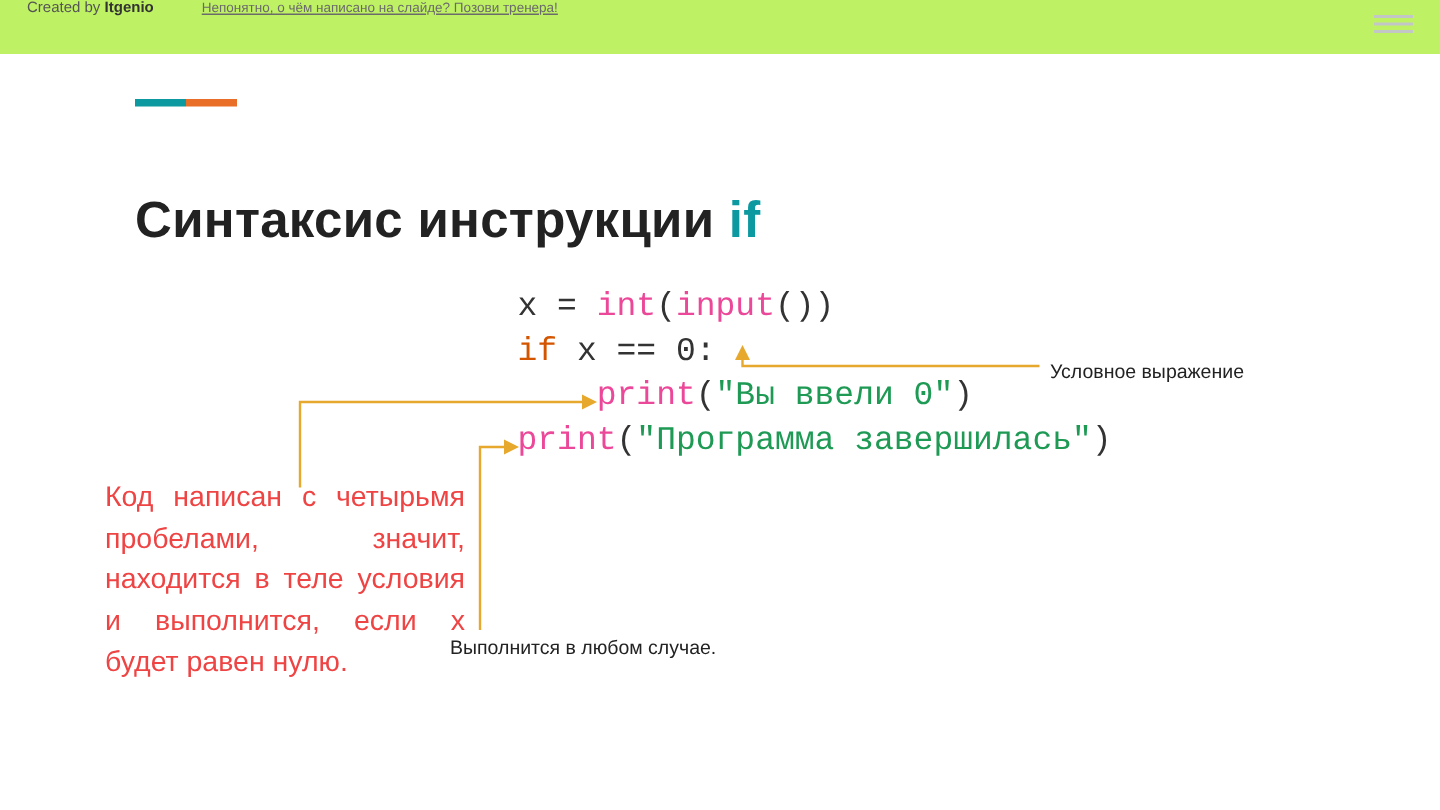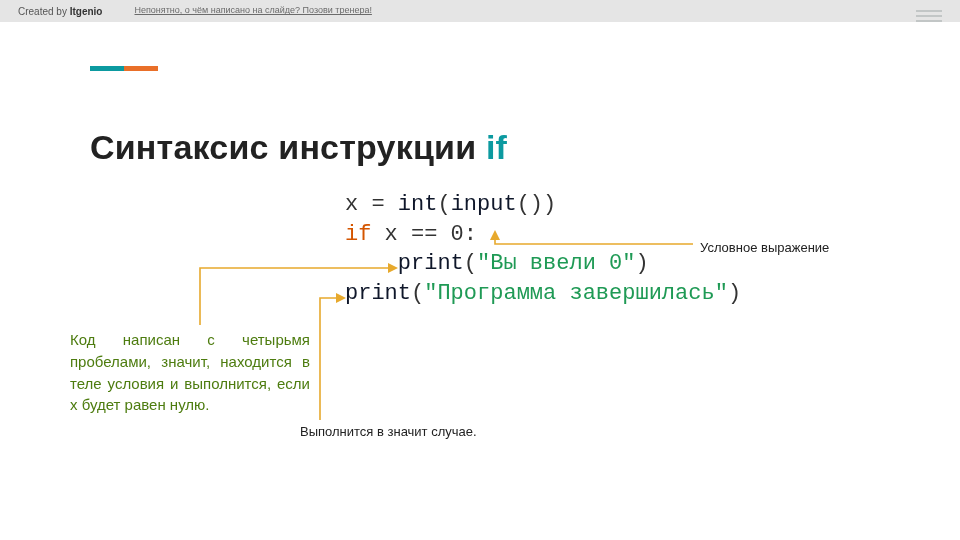--- a/index.html
+++ b/index.html
@@ -1,39 +1,39 @@
 <!DOCTYPE html>
 <html><head>
 <meta charset="utf-8">
 <style>
   * { box-sizing: border-box; margin: 0; padding: 0; }
   html, body { width: 960px; height: 540px; font-family: "Segoe UI", Arial, sans-serif; background: #fff; }
   .slide { position: relative; width: 960px; height: 540px; background: #fff; overflow: hidden; }
 
-  .topbar { position: absolute; top: 0; left: 0; right: 0; height: 22px; background: #e5e5e5; display: flex; align-items: center; padding: 0 18px; color: #444; }
+  .topbar { position: absolute; top: 0; left: 0; right: 0; height: 36px; background: #bef264; display: flex; align-items: flex-start; padding: 0 18px; color: #444; }
   .created { font-size: 10px; color: #555; }
   .created b { font-weight: 700; color: #333; }
   .tip { margin-left: 32px; font-size: 9px; color: #6b6b6b; max-width: 260px; line-height: 1.25; text-decoration: underline; }
   .menu-icon { position: absolute; right: 18px; top: 10px; display: flex; flex-direction: column; gap: 3px; }
   .menu-icon span { display: block; width: 26px; height: 2px; background: #c2c6c6; }
 
   .accent { position: absolute; left: 90px; top: 66px; display: flex; }
   .accent .teal { width: 34px; height: 5px; background: #0c9aa0; }
   .accent .orange { width: 34px; height: 5px; background: #e96f29; }
 
   .title { position: absolute; left: 90px; top: 86px; font-size: 34px; font-weight: 800; color: #222; letter-spacing: .2px; margin-top: 42px; }
   .title .kw { color: #0c9aa0; font-weight: 800; font-family: "Segoe UI", Arial, sans-serif; }
 
   .code { position: absolute; left: 345px; top: 190px; font-family: "Courier New", monospace; font-size: 22px; line-height: 1.35; color: #333; white-space: pre; }
-  .code .fn { color: #0f172a; }
+  .code .fn { color: #ec4899; }
   .code .kw { color: #d45500; }
   .code .str { color: #1f9a55; }
   .code .punc { color: #333; }
 
-  .note1 { position: absolute; left: 70px; top: 329px; width: 240px; font-size: 15px; color: #4d7c0f; line-height: 1.45; text-align: justify; }
+  .note1 { position: absolute; left: 70px; top: 318px; width: 240px; font-size: 19px; color: #ef4444; line-height: 1.45; text-align: justify; }
   .note2 { position: absolute; left: 300px; top: 424px; font-size: 13px; color: #222; }
   .note3 { position: absolute; left: 700px; top: 240px; font-size: 13px; color: #222; }
 
   svg.arrows { position: absolute; top: 0; left: 0; width: 960px; height: 540px; pointer-events: none; }
   .arrow { stroke: #e7a92d; stroke-width: 1.6; fill: none; }
   .arrowhead { fill: #e7a92d; }
 </style>
 </head>
 <body>
 
@@ -59,21 +59,21 @@
   <h1 class="title">
     <span>Синтаксис инструкции </span><span class="kw">if</span>
   </h1>
 
   <div class="code"><span><span>x = </span><span class="fn">int</span><span class="punc">(</span><span class="fn">input</span><span class="punc">())</span></span>
 <span><span class="kw">if</span><span> x == 0:</span></span>
 <span><span>    </span><span class="fn">print</span><span class="punc">(</span><span class="str">"Вы ввели 0"</span><span class="punc">)</span></span>
 <span><span class="fn">print</span><span class="punc">(</span><span class="str">"Программа завершилась"</span><span class="punc">)</span></span></div>
 
   <div class="note1">Код написан с четырьмя пробелами, значит, находится в теле условия и выполнится, если x будет равен нулю.</div>
-  <div class="note2">Выполнится в значит случае.</div>
+  <div class="note2">Выполнится в любом случае.</div>
   <div class="note3">Условное выражение</div>
 
   <svg class="arrows">
 
     <path class="arrow" d="M693 244 L495 244 L495 236"></path>
     <polygon class="arrowhead" points="495,230 490,240 500,240"></polygon>
 
     <path class="arrow" d="M200 325 L200 268 L392 268"></path>
     <polygon class="arrowhead" points="398,268 388,263 388,273"></polygon>
 

